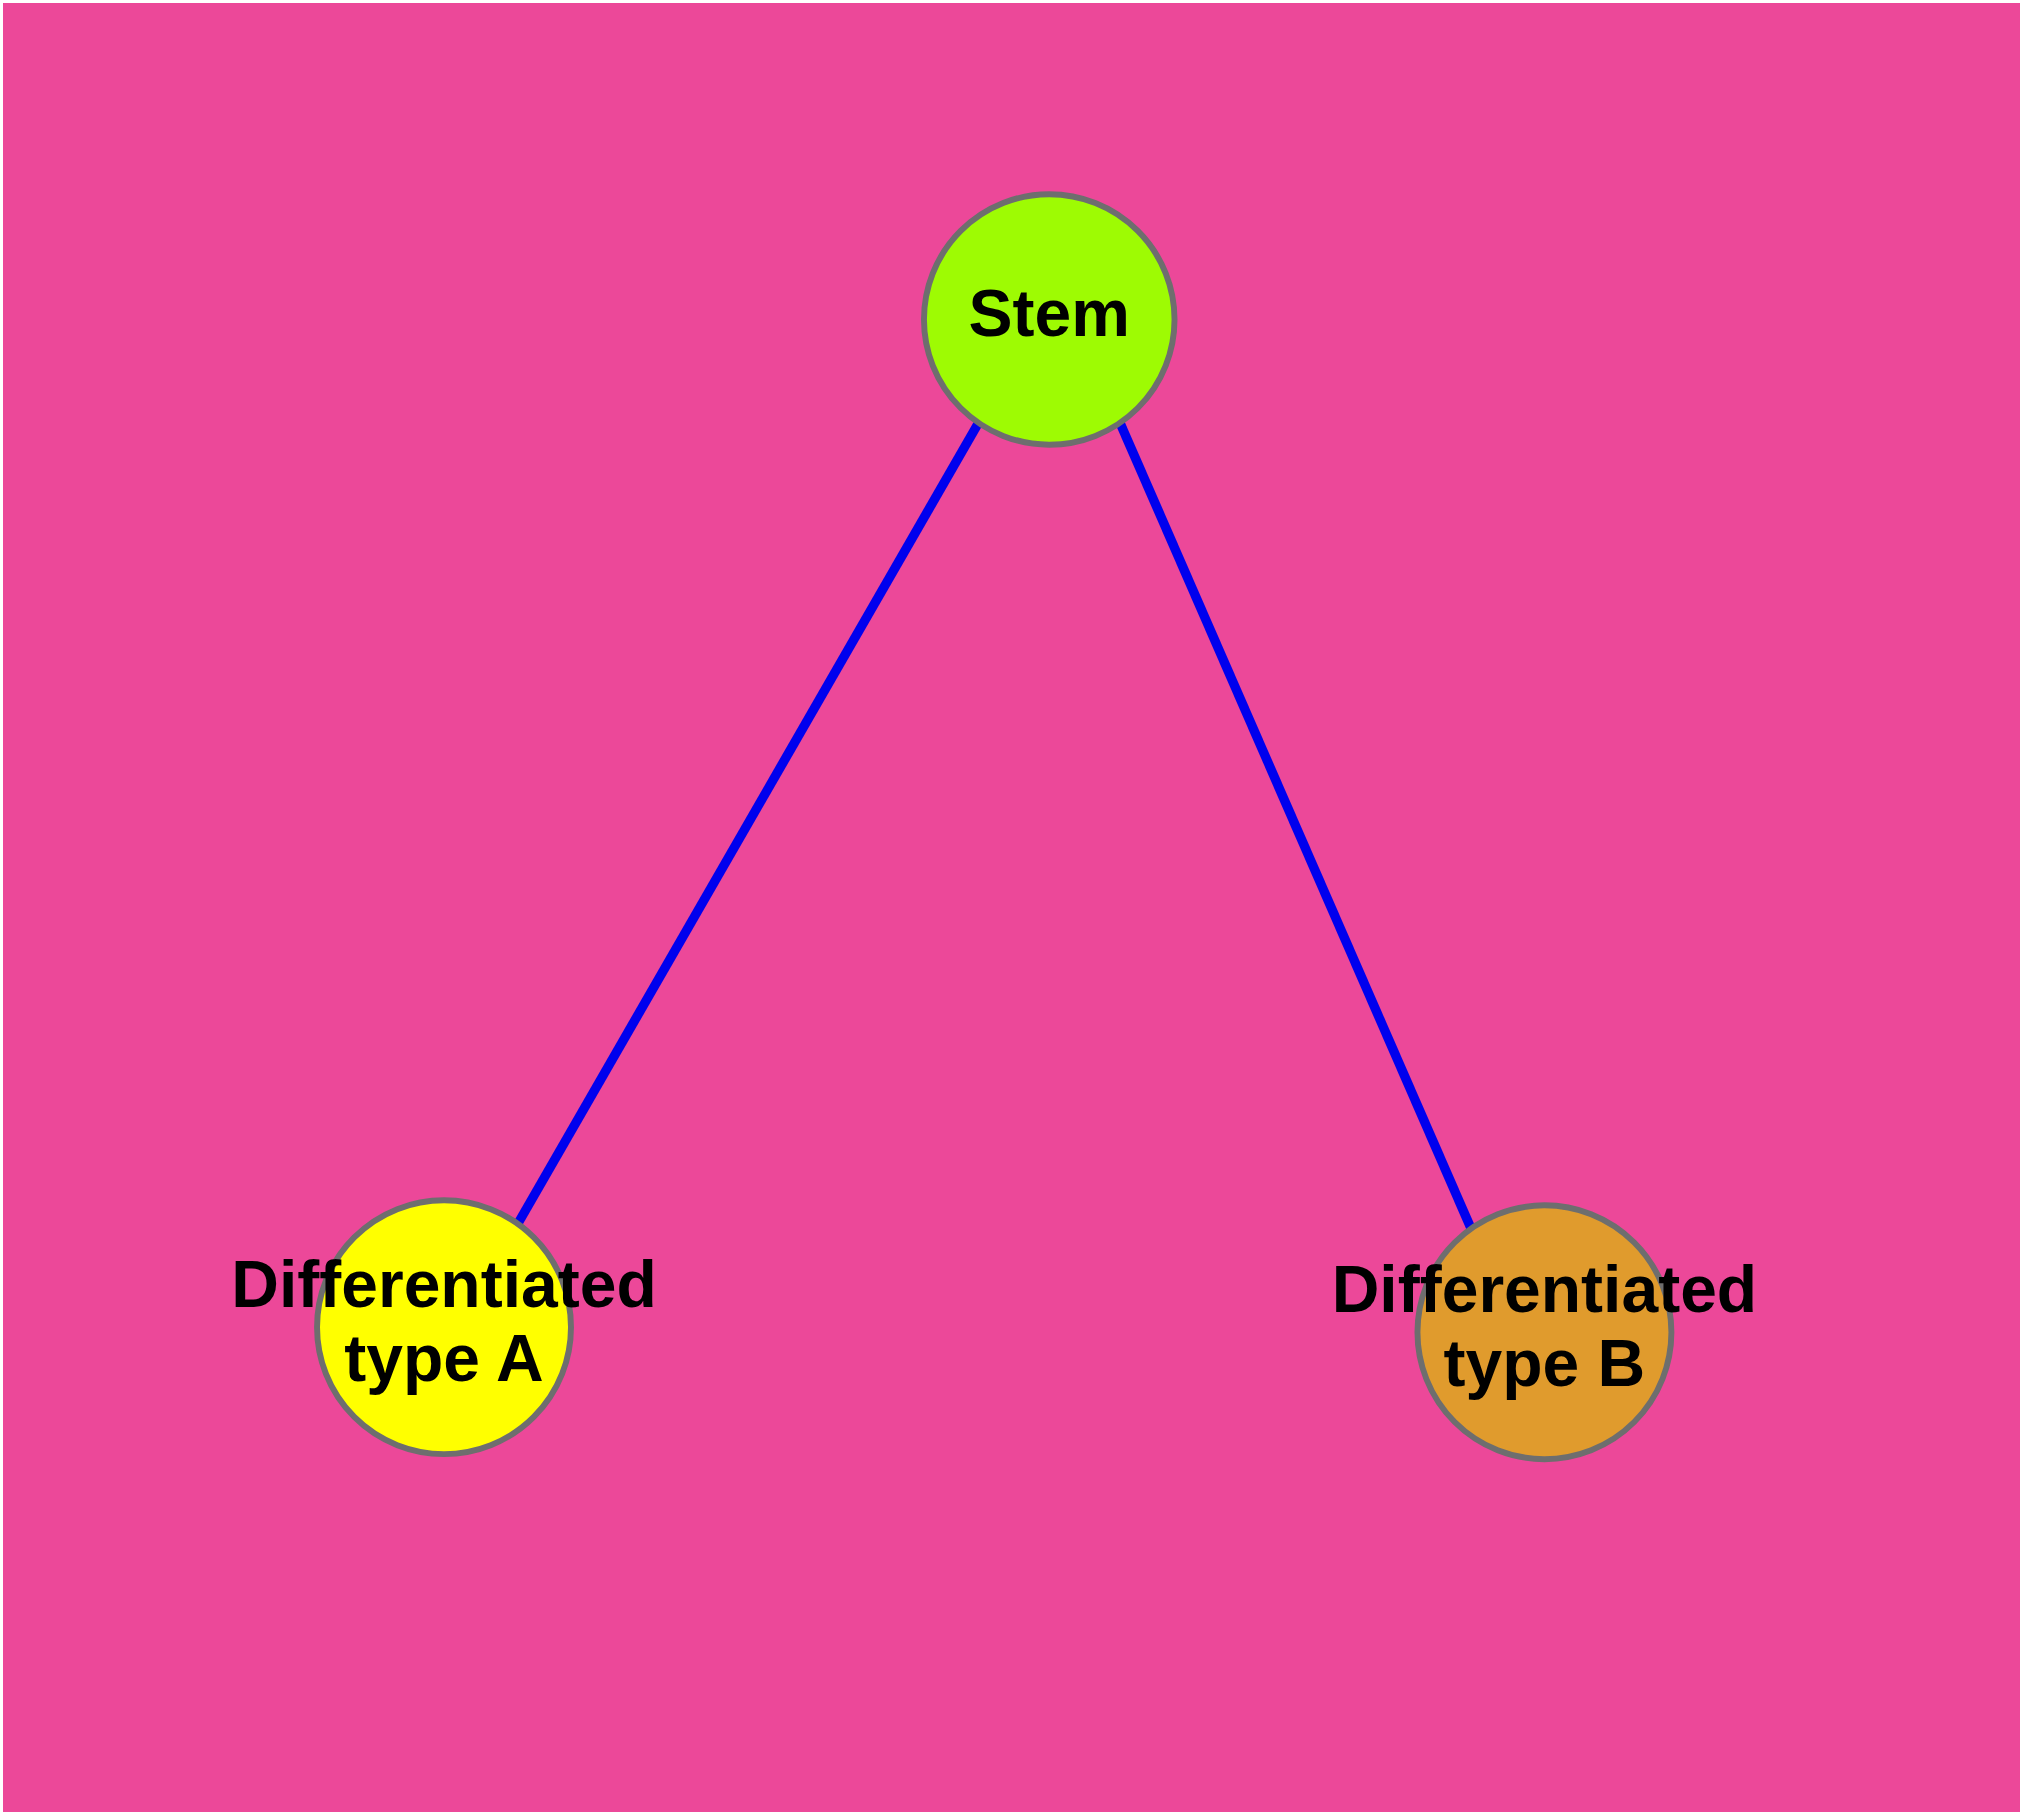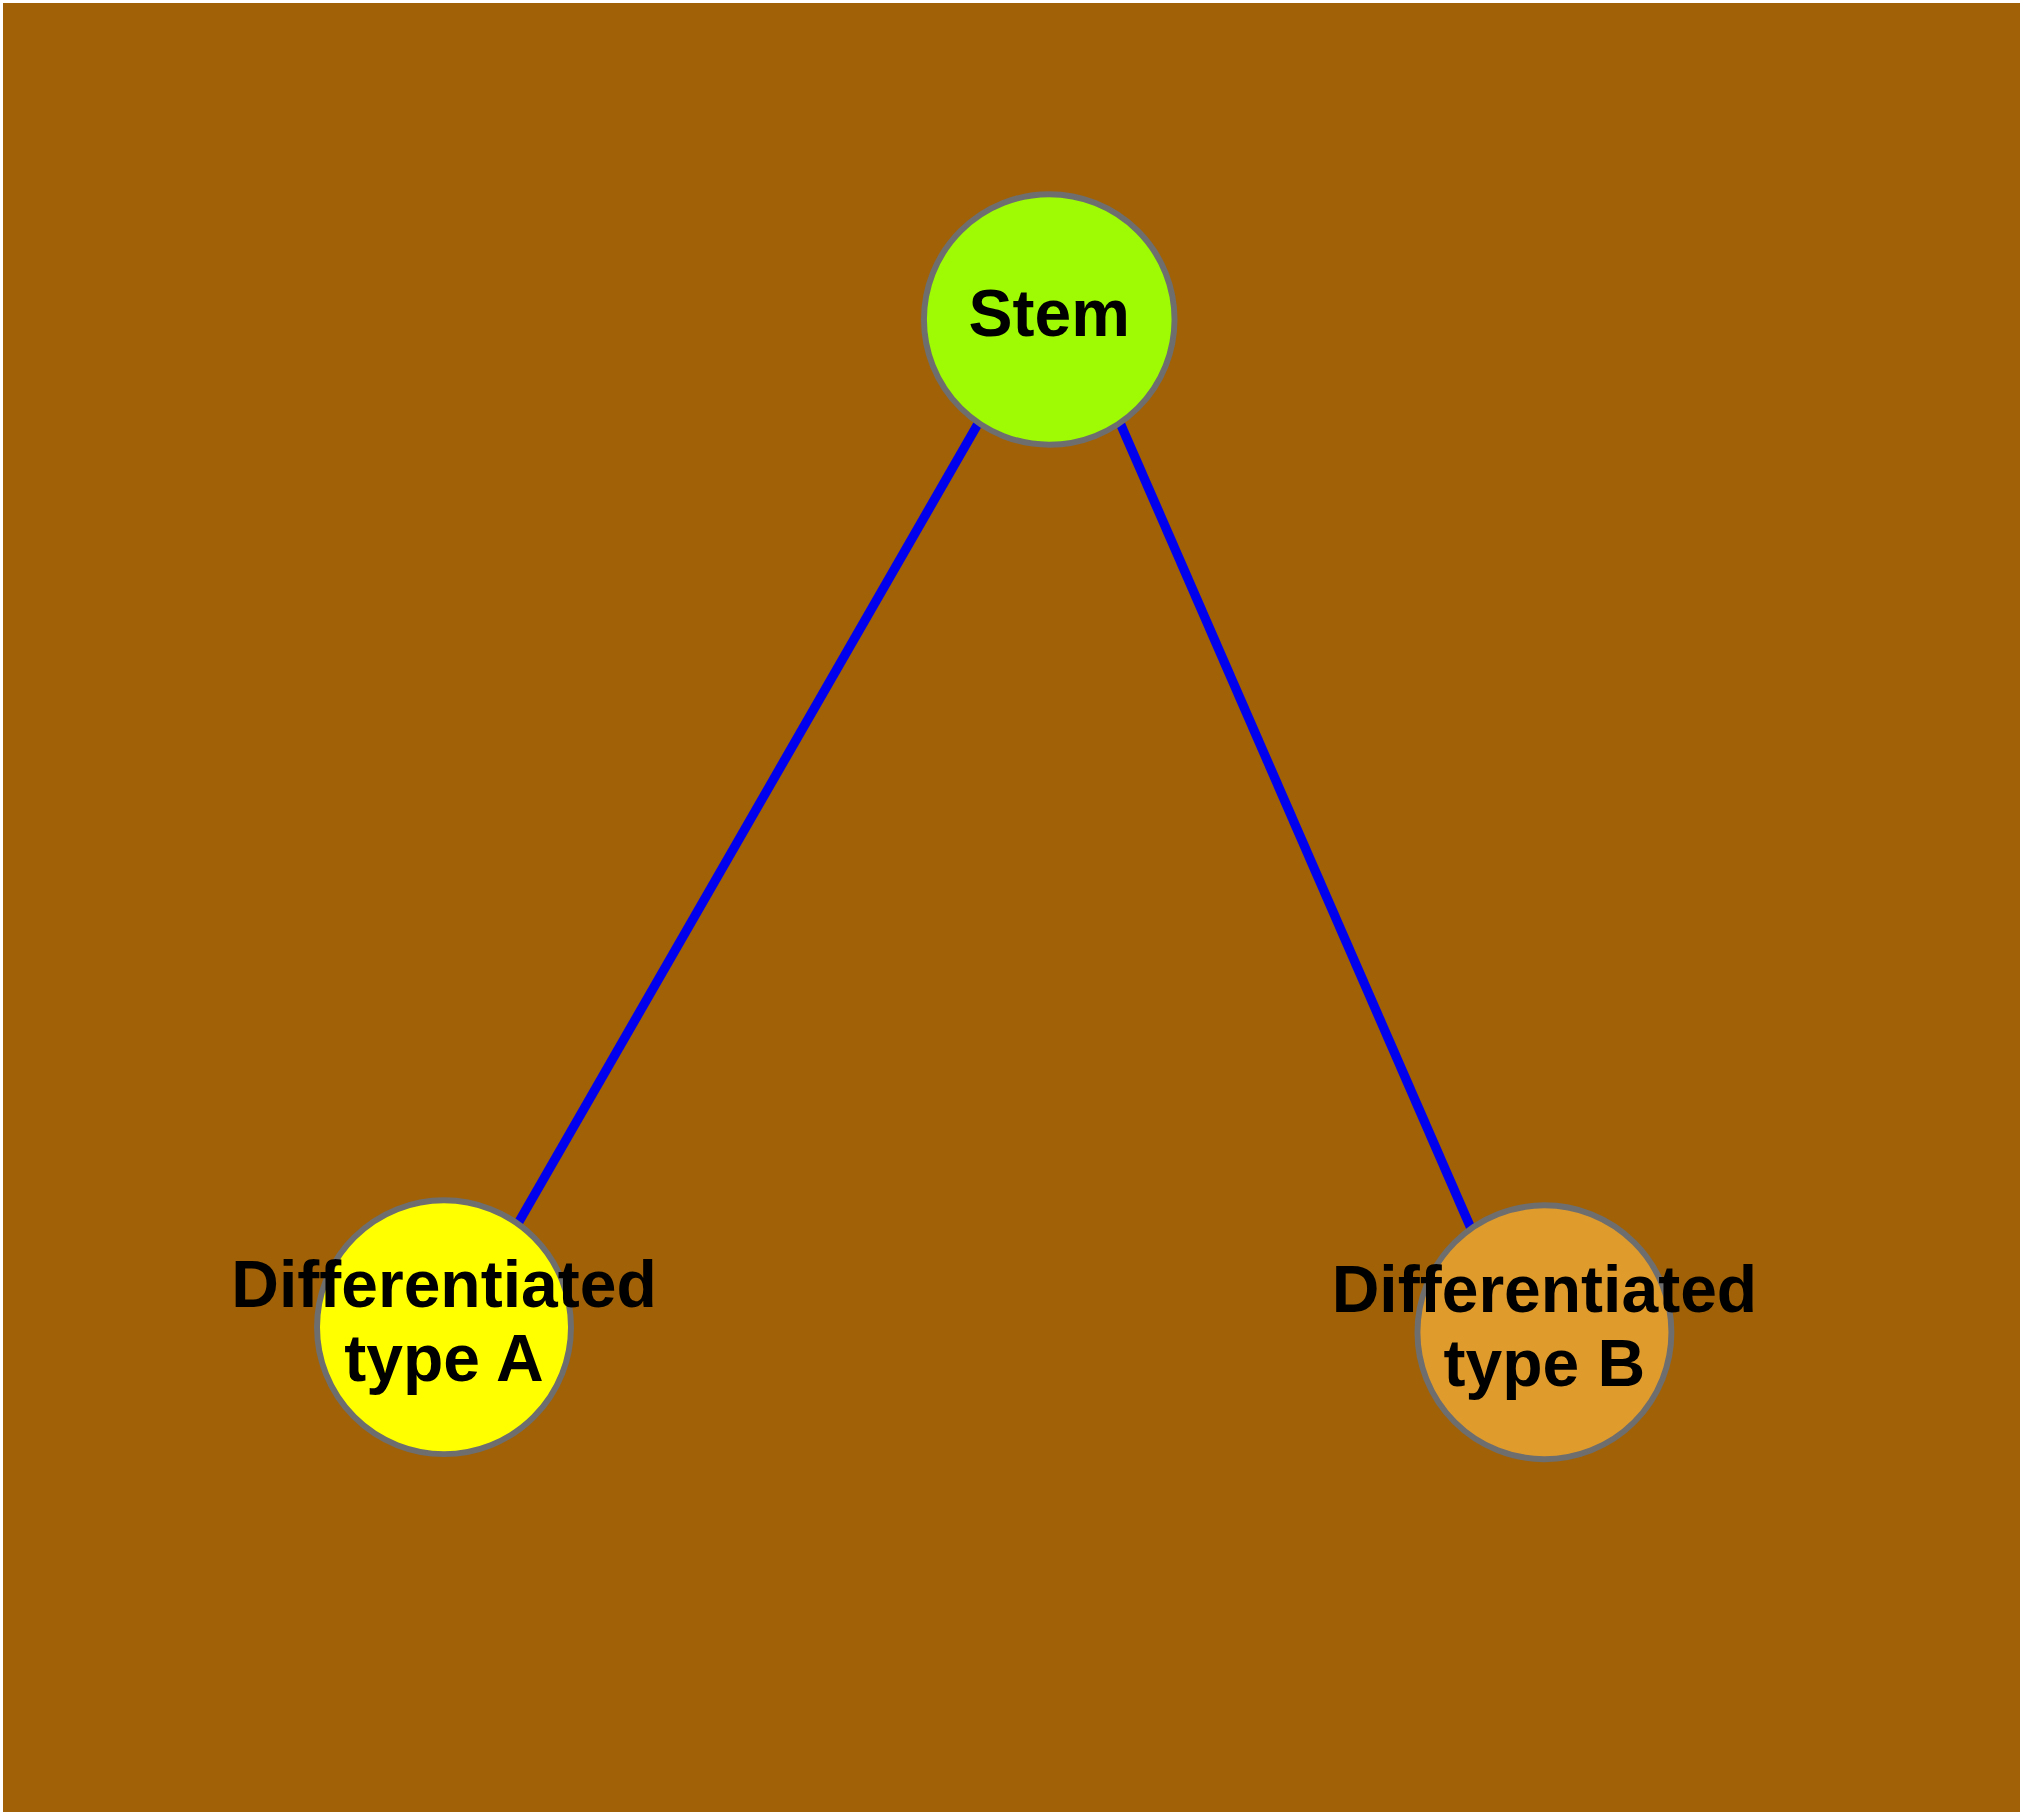--- a/index.html
+++ b/index.html
@@ -33,21 +33,21 @@
     text-anchor: middle;
     dominant-baseline: middle;
   }
   .edge-line {
     stroke-linecap: butt;
   }
 </style>
 </head>
 <body>
 
-<div id="canvas" style="width: 2021px; height: 1812px; background: #a16207; border-top-color: rgb(255, 255, 255); border-left-color: rgb(255, 255, 255);">
+<div id="canvas" style="width: 2021px; height: 1812px; background: #ec4899; border-top-color: rgb(255, 255, 255); border-left-color: rgb(255, 255, 255);">
   <svg id="graph-svg" viewBox="0 0 2384 2138" preserveAspectRatio="none">
 
     <g>
       <line class="edge-line" x1="1152" y1="497" x2="608" y2="1443" stroke="#0000ee" stroke-width="11"></line>
       <line class="edge-line" x1="1320" y1="497" x2="1735" y2="1450" stroke="#0000ee" stroke-width="11"></line>
     </g>
 
     <g>
 
       <g>

